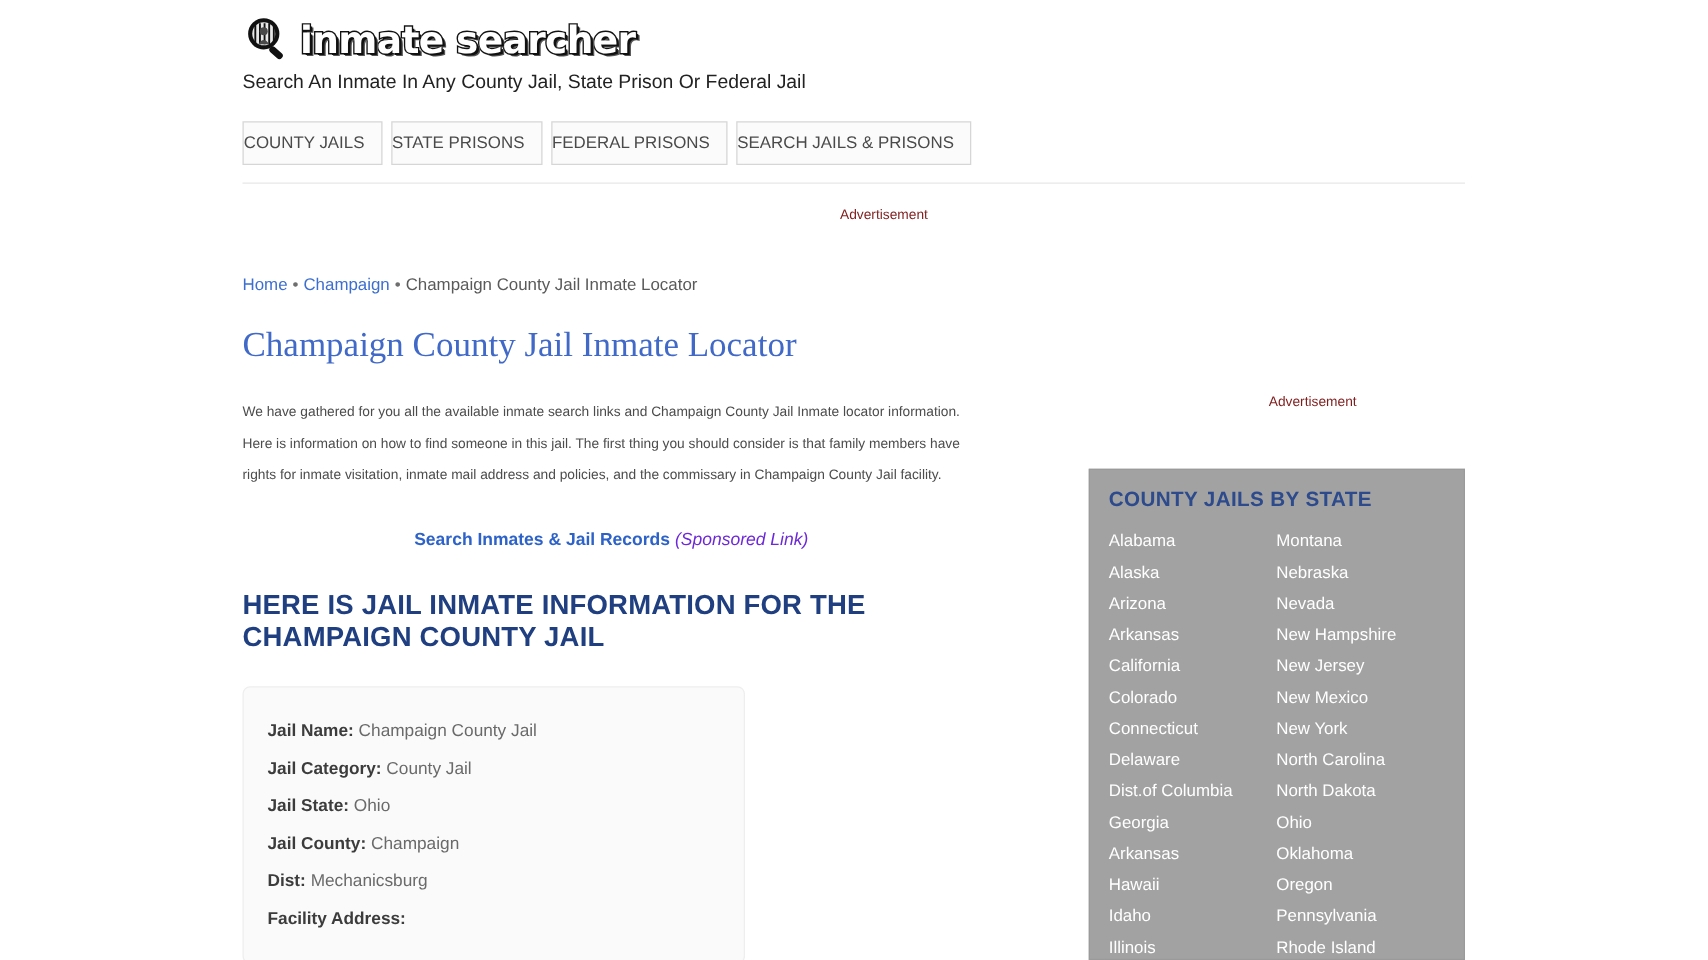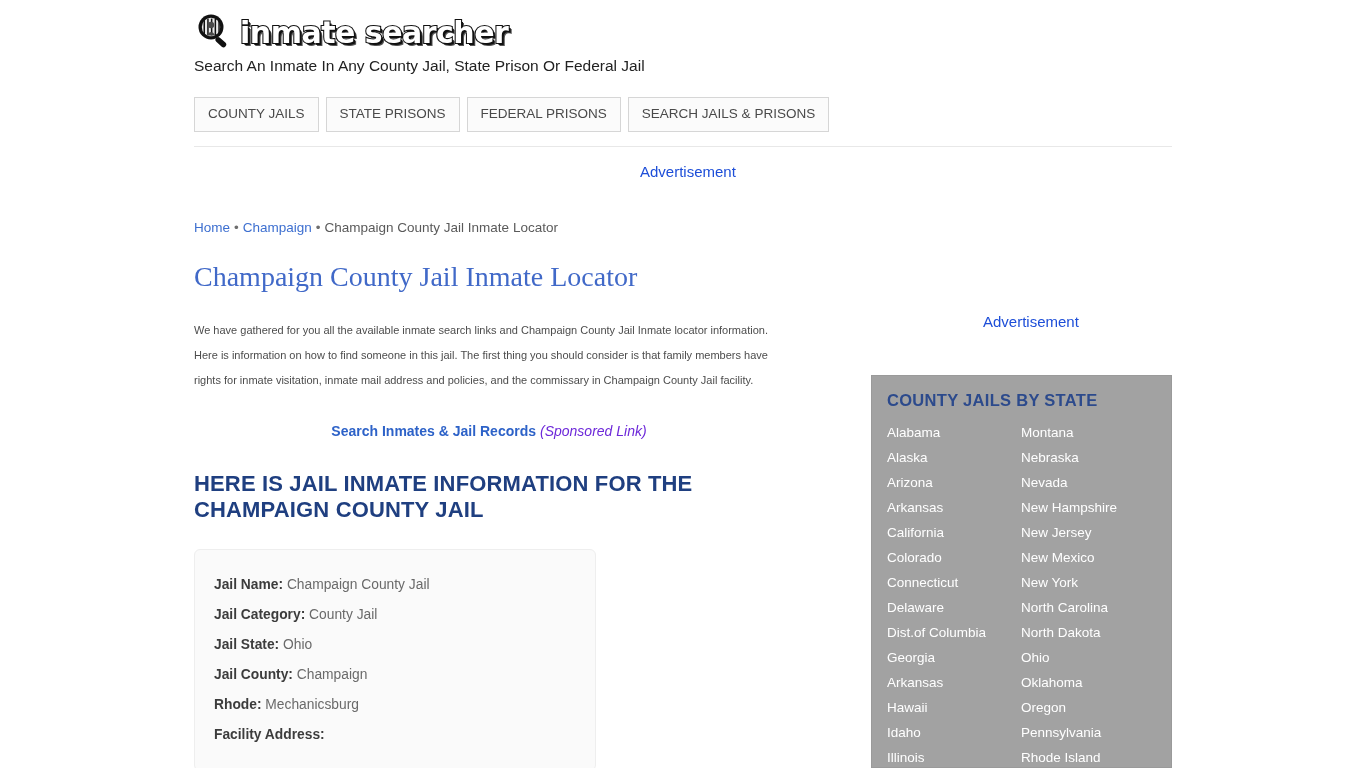--- a/index.html
+++ b/index.html
@@ -66,42 +66,43 @@
     left: 194px;
     top: 97px;
     display: flex;
     gap: 7px;
   }
   .nav-btn {
     border: 1px solid #d6d6d6;
     background: #fbfbfb;
     color: #4a4a4a;
     font-size: 13.5px;
-    padding: 8px 13px 9px 13px;
+    padding: 8px 13px 9px 0;
     line-height: 16px;
     white-space: nowrap;
     cursor: pointer;
     font-family: "Liberation Sans", sans-serif;
   }
   .nav-divider {
     position: absolute;
     left: 194px;
     top: 146px;
     width: 978px;
     height: 1px;
     background: #e8e8e8;
   }
 
   
   .ad-label {
     position: absolute;
-    font-size: 15px;
-    color: #1d4ed8;
+    font-size: 11px;
+    color: #7f1d1d;
     line-height: 16px;
     white-space: nowrap;
+    margin-left: 32px;
   }
   .ad-top { left: 640px; top: 164px; }
   .ad-side { left: 983px; top: 314px; }
 
   
   .breadcrumb {
     position: absolute;
     left: 194px;
     top: 219px;
     font-size: 13.5px;
@@ -286,21 +287,21 @@
       </div>
       <div class="info-row">
         <span class="k">Jail State:</span>
         <span>Ohio</span>
       </div>
       <div class="info-row">
         <span class="k">Jail County:</span>
         <span>Champaign</span>
       </div>
       <div class="info-row">
-        <span class="k">Rhode:</span>
+        <span class="k">Dist:</span>
         <span>Mechanicsburg</span>
       </div>
       <div class="info-row">
         <span class="k">Facility Address:</span>
       </div>
 
     </div>
   </div>
 
   <div class="sidebar-box">

